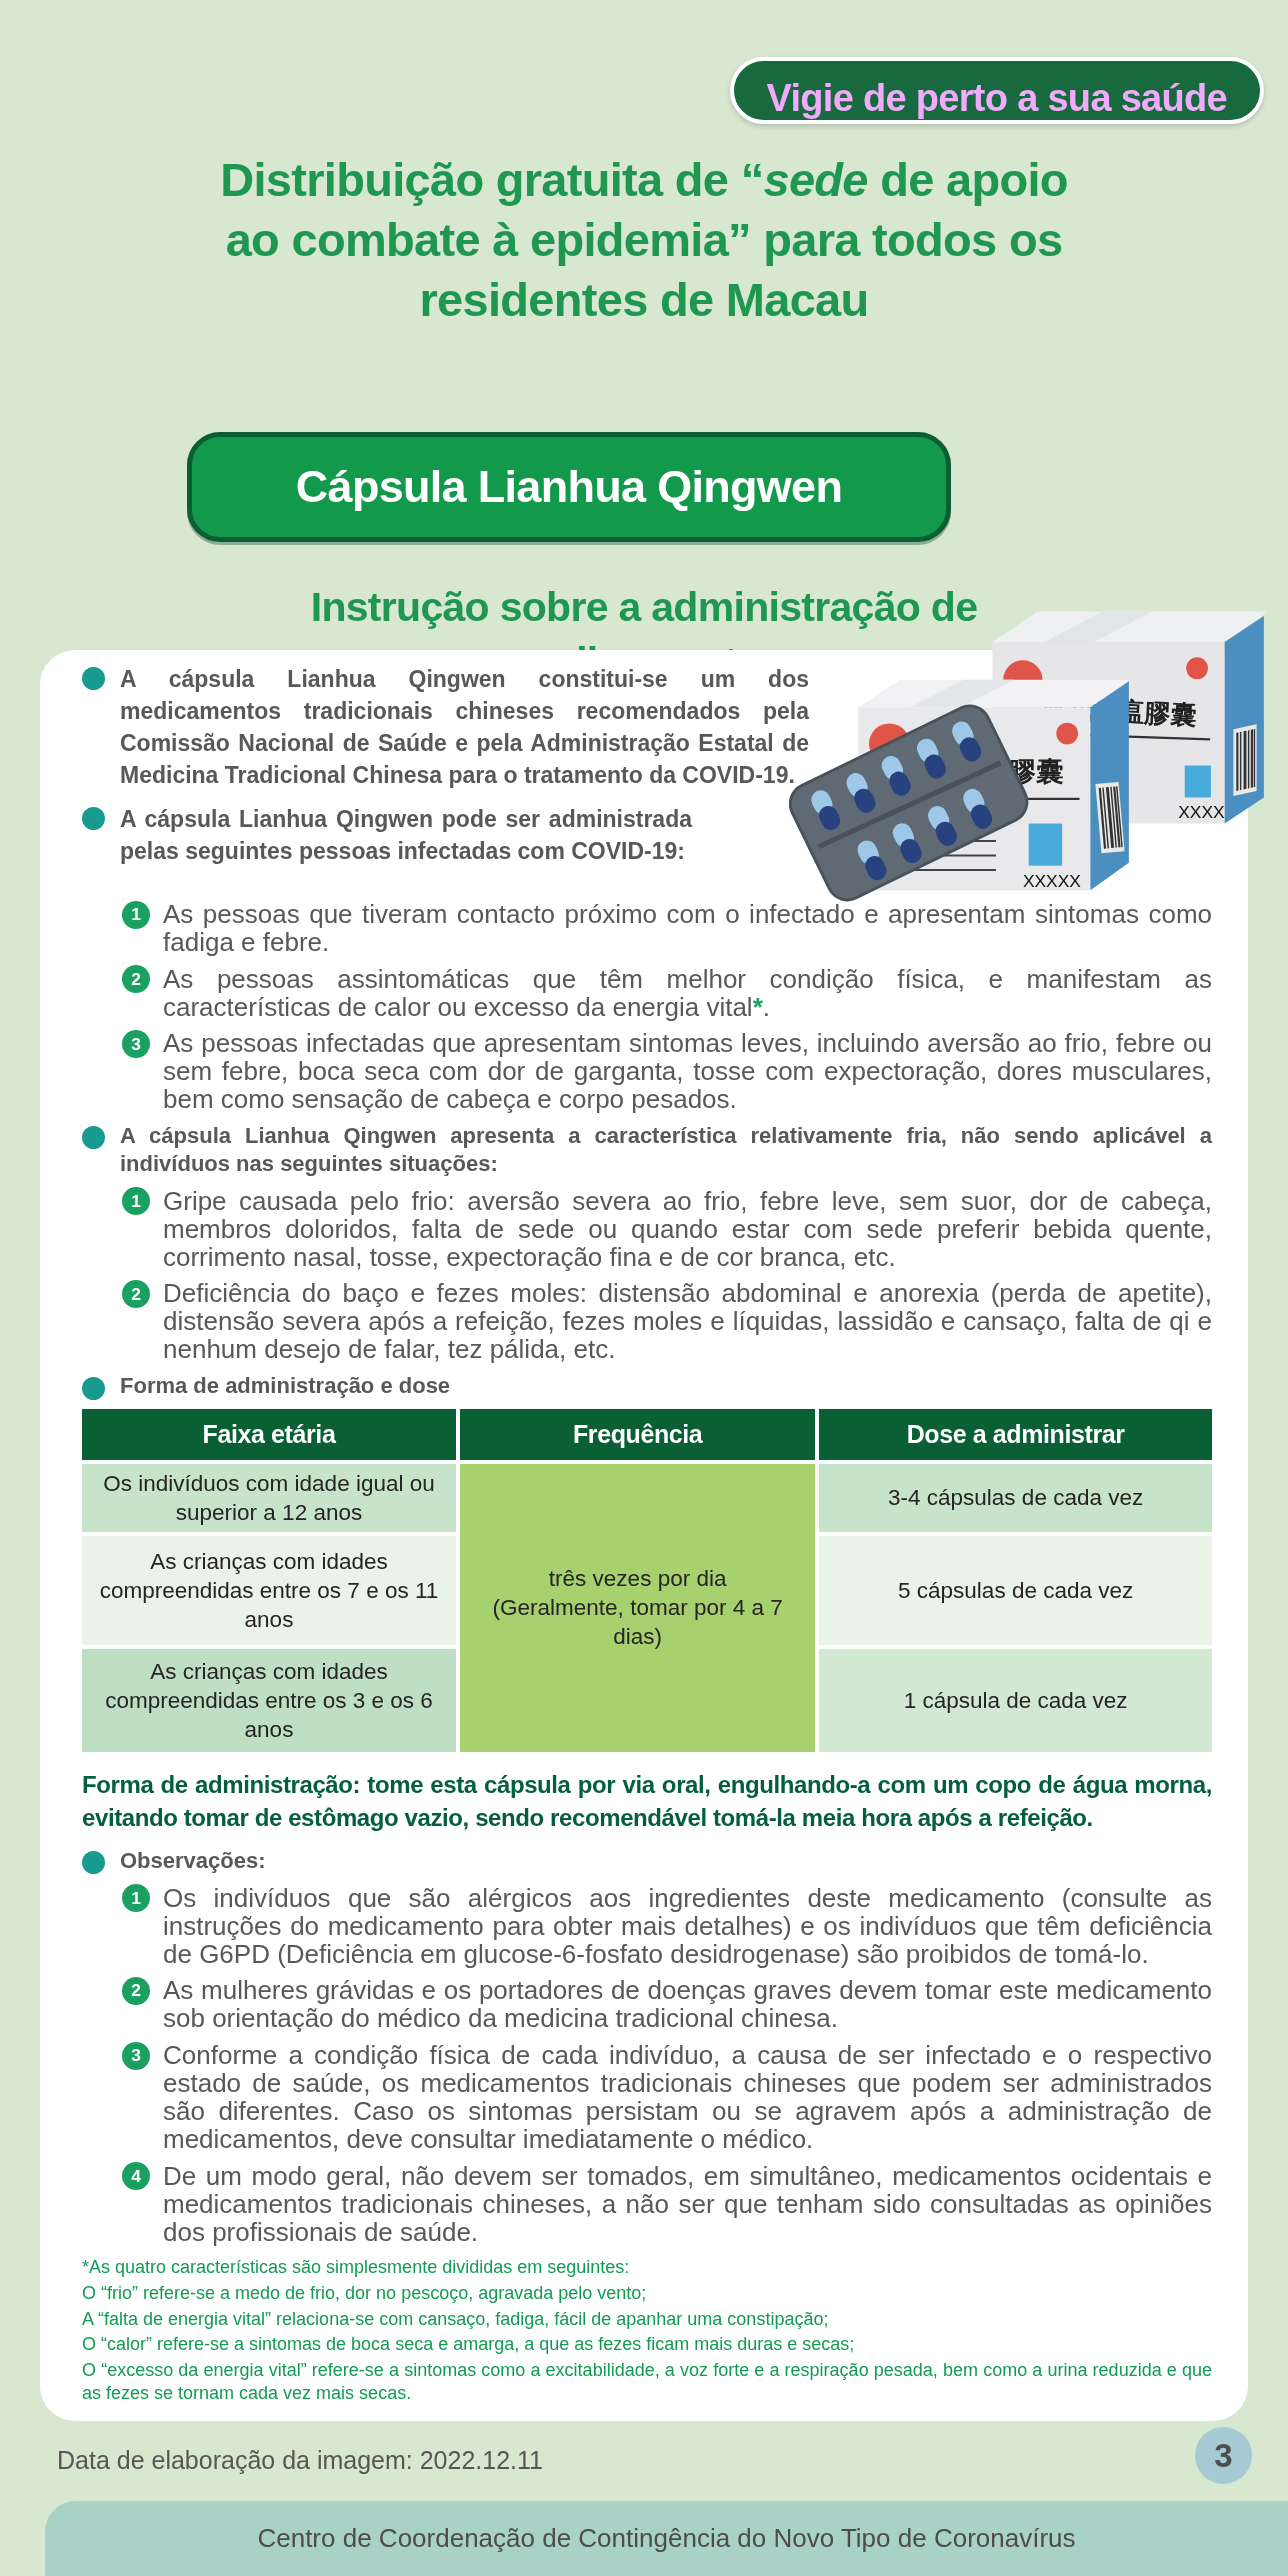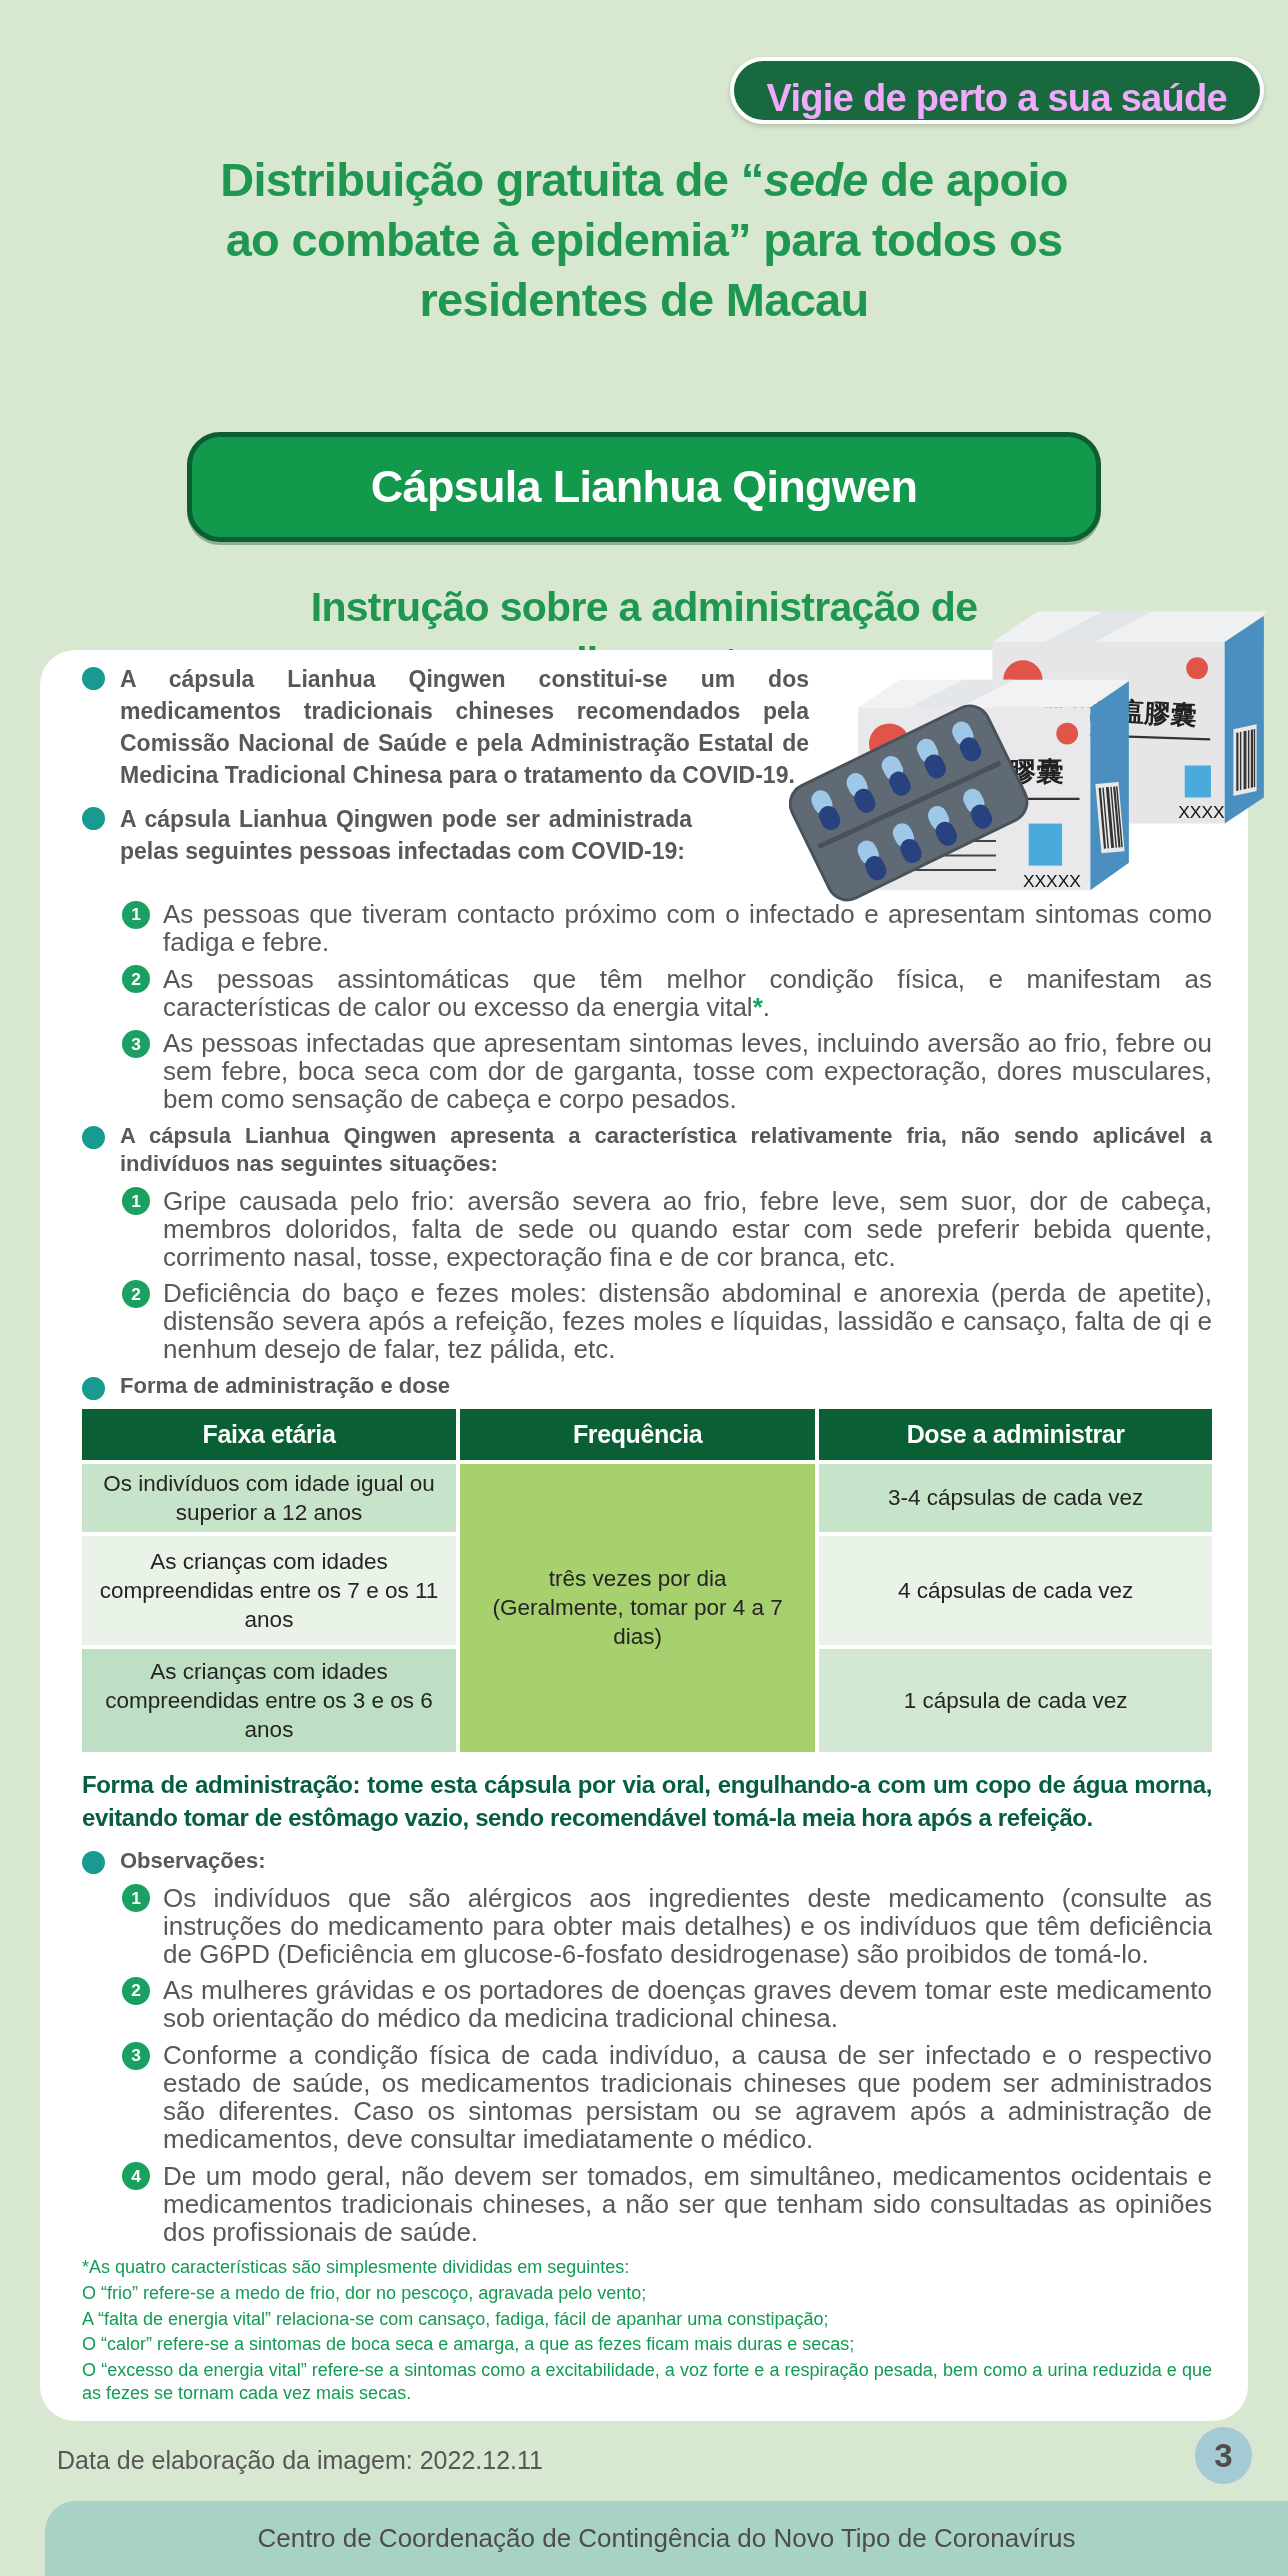--- a/index.html
+++ b/index.html
@@ -20,21 +20,21 @@
     color:#f0abfc;font-size:38px;font-weight:bold;letter-spacing:-0.7px;
     box-shadow:0 2.2px 5.8px rgba(0,0,0,.18);box-sizing:border-box;
   }
   .title{
     position:absolute;top:150px;left:0;width:100%;
     text-align:center;color:#1f9751;
     font-size:47px;font-weight:bold;line-height:60px;letter-spacing:-0.7px;
   }
   .kits{font-style:italic;}
   .pill{
-    position:absolute;top:432px;left:187px;width:914px;height:110px;
+    position:absolute;top:432px;left:187px;width:764px;height:110px;
     background:#12994c;border:5.8px solid #0a5e31;border-radius:33px;
     display:flex;align-items:center;justify-content:center;
     color:#fff;font-size:45px;font-weight:bold;letter-spacing:-0.7px;
     box-sizing:border-box;box-shadow:0 2.9px 0 rgba(5,70,35,.35);
   }
   .subtitle{
     position:absolute;top:580px;left:0;width:100%;
     text-align:center;color:#1f9751;
     font-size:41px;font-weight:bold;line-height:55px;letter-spacing:-0.7px;
   }
@@ -190,21 +190,21 @@
       <div class="th">Dose a administrar</div>
 
       <div class="td c-a1">Os indivíduos com idade igual ou superior a 12 anos</div>
       <div class="td c-freq">
         <div>três vezes por dia</div>
         <div>(Geralmente, tomar por 4 a 7 dias)</div>
       </div>
       <div class="td c-d1">3-4 cápsulas de cada vez</div>
 
       <div class="td c-a2">As crianças com idades compreendidas entre os 7 e os 11 anos</div>
-      <div class="td c-d2">4 cápsulas de cada vez</div>
+      <div class="td c-d2">5 cápsulas de cada vez</div>
 
       <div class="td c-a3">As crianças com idades compreendidas entre os 3 e os 6 anos</div>
       <div class="td c-d3">1 cápsula de cada vez</div>
     </div>
 
     <div class="admin-note">Forma de administração: tome esta cápsula por via oral, engulhando-a com um copo de água morna, evitando tomar de estômago vazio, sendo recomendável tomá-la meia hora após a refeição.</div>
 
     <div class="brow lead">
       <span class="dot"></span>
       <span>Observações:</span>

